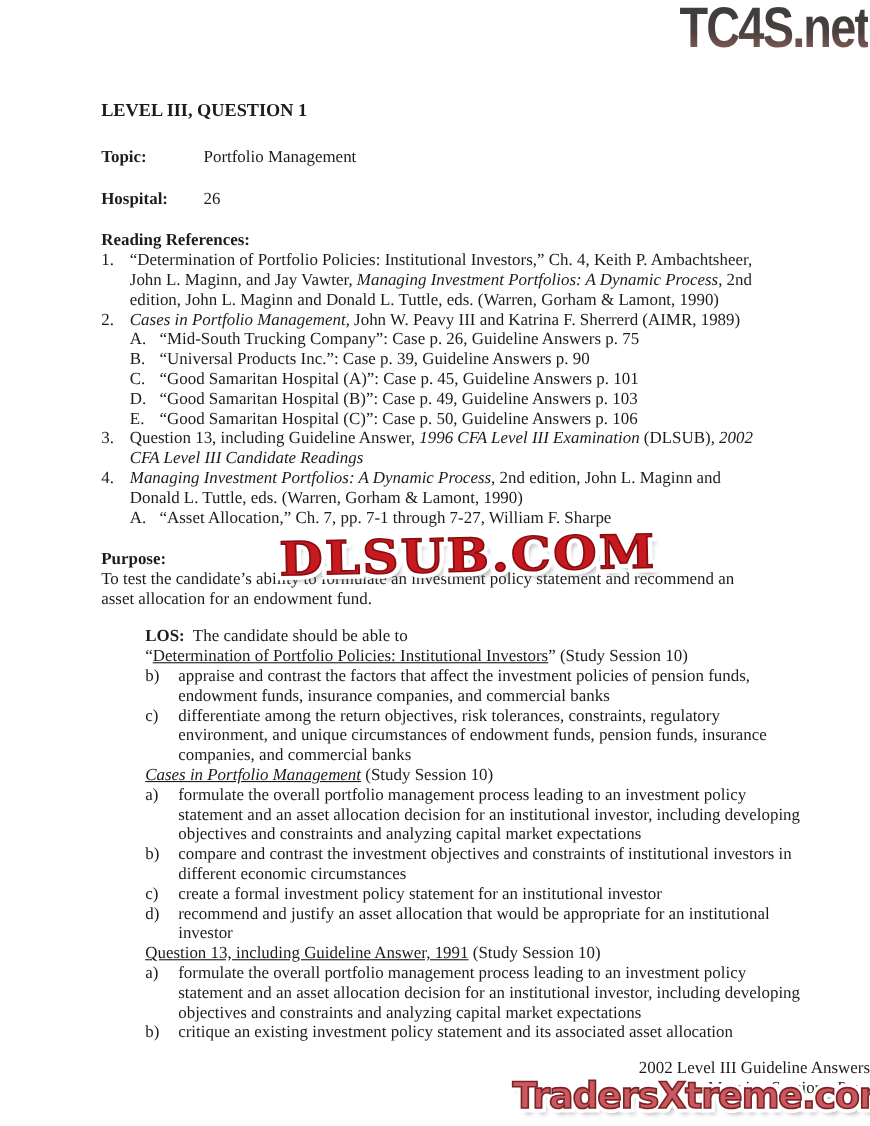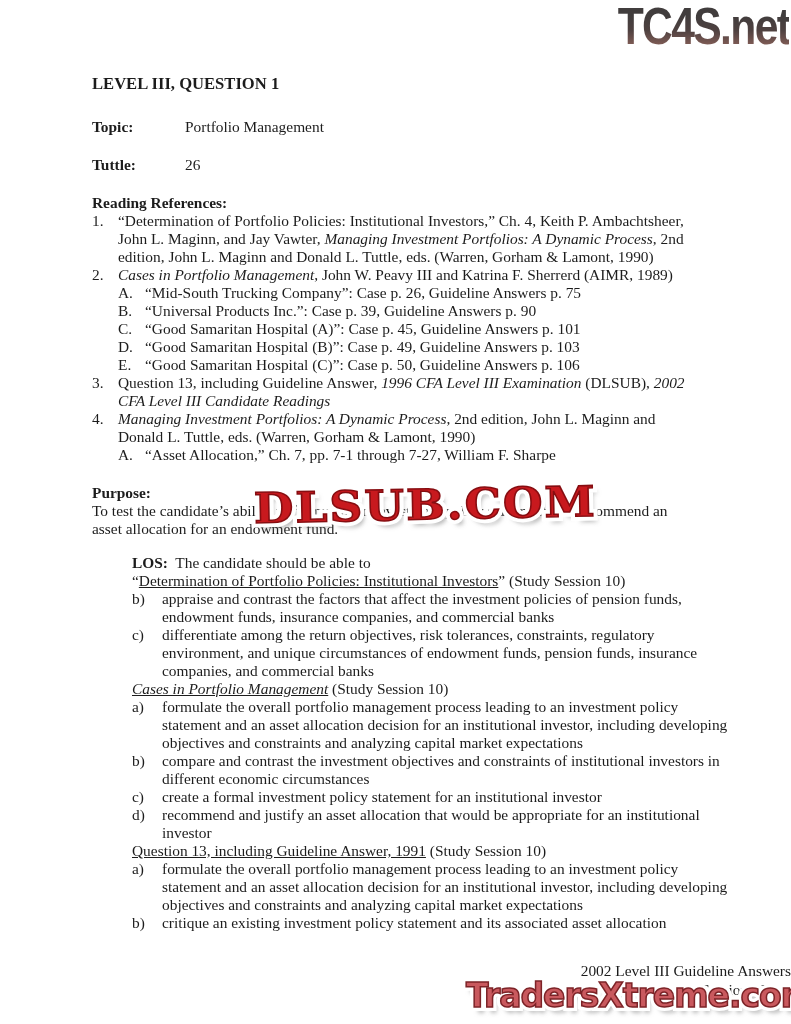--- a/index.html
+++ b/index.html
@@ -13,21 +13,21 @@
   .logo {
     position:absolute; top:0px; right:2px;
     font-family:"Liberation Sans","DejaVu Sans",sans-serif;
     font-weight:bold; font-size:52px; line-height:52px; letter-spacing:-2px;
     transform:scaleX(.82); transform-origin:100% 0;
     background:linear-gradient(180deg,#413d3d 30%,#4e4140 58%,#7e5b55 86%,#8a6a62 100%);
     -webkit-background-clip:text; background-clip:text; color:transparent;
     text-shadow:2px 2px 3px rgba(175,165,165,0.0);
   }
   
-  .content { position:absolute; left:92px; top:74px; width:680px; }
+  .content { position:absolute; left:92px; top:90px; width:680px; }
   .doc-title { font-weight:bold; font-size:16.6px; line-height:20px; margin:0 0 24px 0; white-space:nowrap; }
   .meta-row { display:flex; white-space:nowrap;margin-top:20px; }
   .meta-label { font-weight:bold; width:93px; flex:none; }
   .section-heading { font-weight:bold; white-space:nowrap; }
   .rr { margin-top:20px; }
   .purpose { margin-top:20px; }
   .los { margin-top:16px;margin-left:40px; }
   .los-intro { white-space:nowrap; }
   .los-intro .lbl { font-weight:bold; }
   .purpose-line, .los-heading { white-space:nowrap; }
@@ -80,21 +80,21 @@
   <div class="content">
 
     <div class="doc-title">LEVEL III, QUESTION 1</div>
 
     <div class="meta">
       <div class="meta-row">
         <span class="meta-label">Topic:</span>
         <span>Portfolio Management</span>
       </div>
       <div class="meta-row">
-        <span class="meta-label">Tuttle:</span>
+        <span class="meta-label">Hospital:</span>
         <span>26</span>
       </div>
     </div>
 
     <div class="rr">
       <div class="section-heading">Reading References:</div>
       <div id="rr-list">
           <div class="li">
             <span class="marker">1.</span>
             <div class="li-body"><span>“Determination of Portfolio Policies: Institutional Investors,” Ch. 4, Keith P. Ambachtsheer,</span><br><span>John L. Maginn, and Jay Vawter, </span><span class="i ">Managing Investment Portfolios: A Dynamic Process</span><span>, 2nd</span><br><span>edition, John L. Maginn and Donald L. Tuttle, eds. (Warren, Gorham &amp; Lamont, 1990)</span></div>

